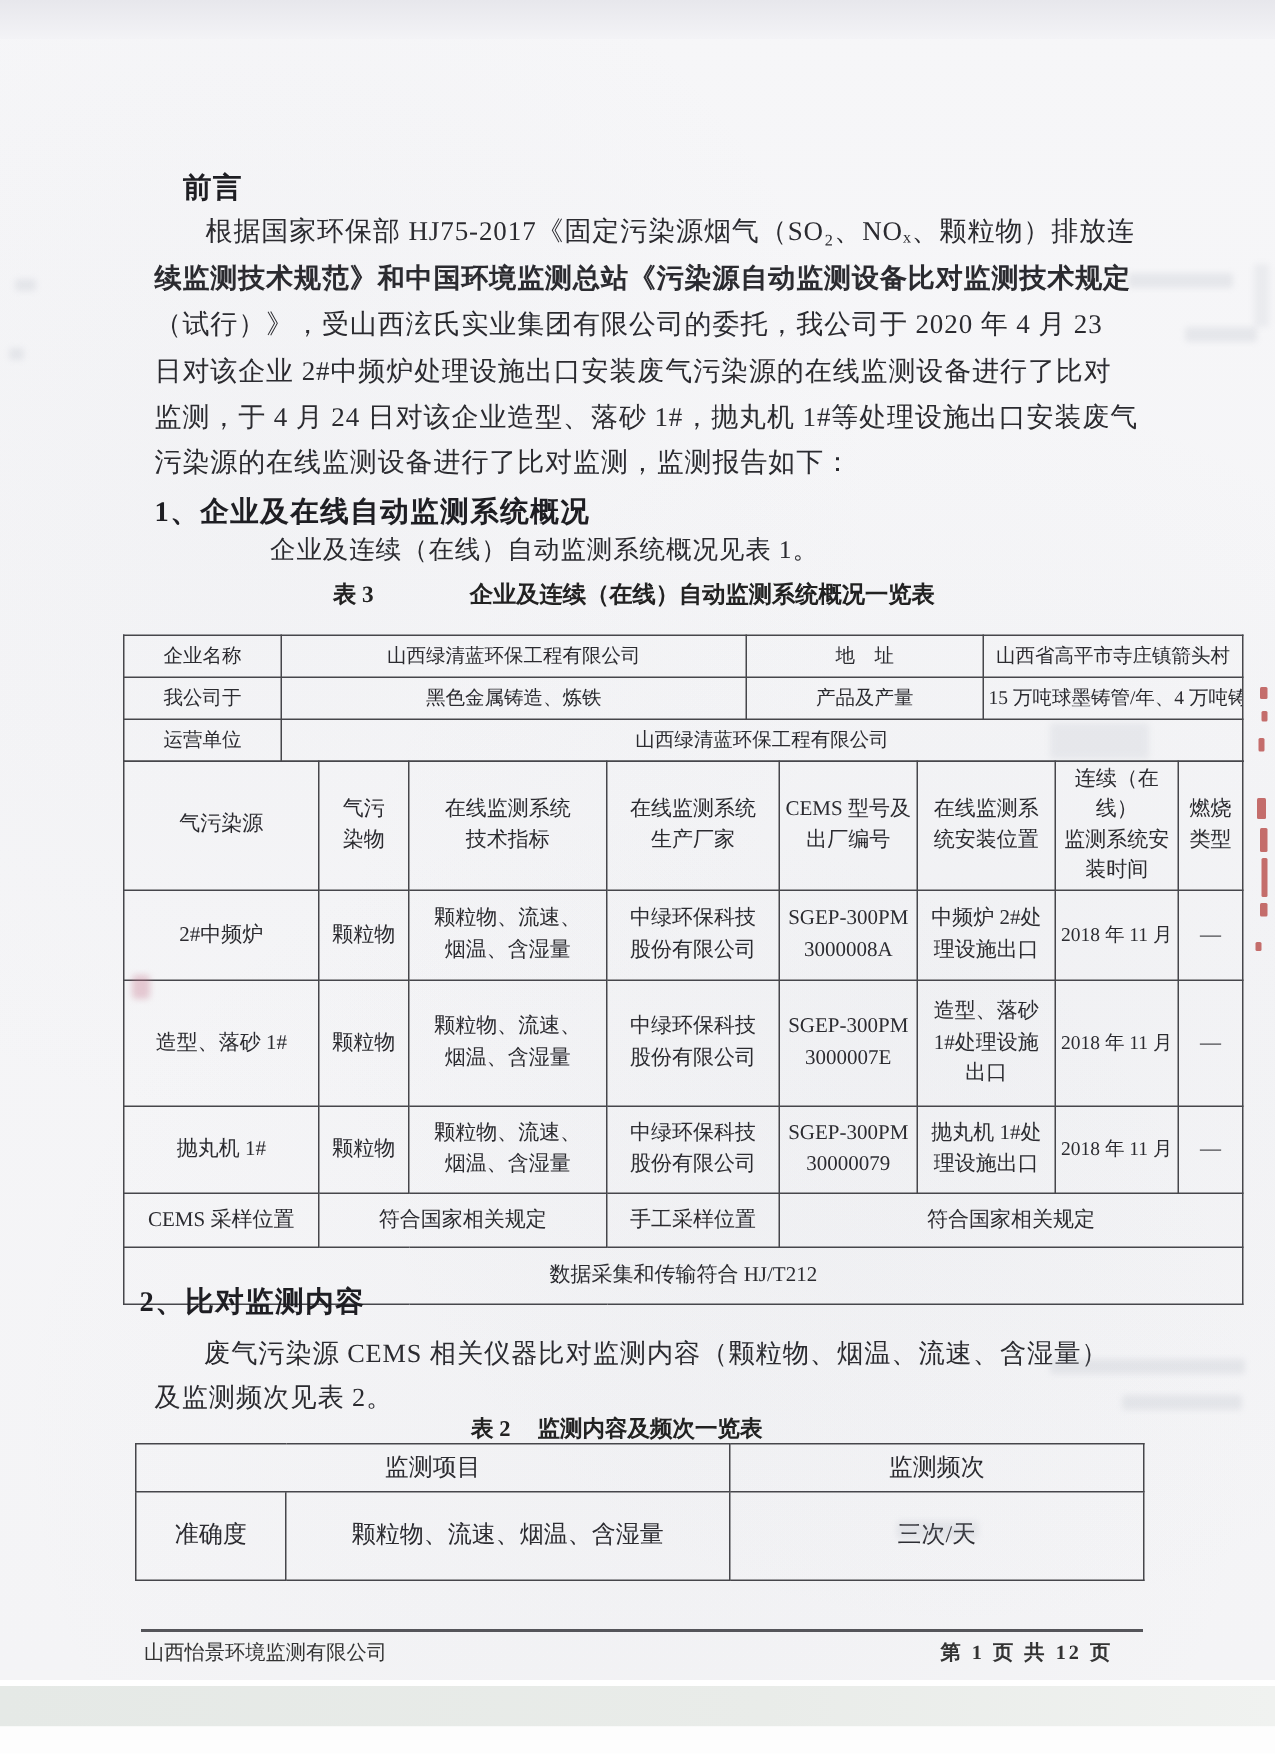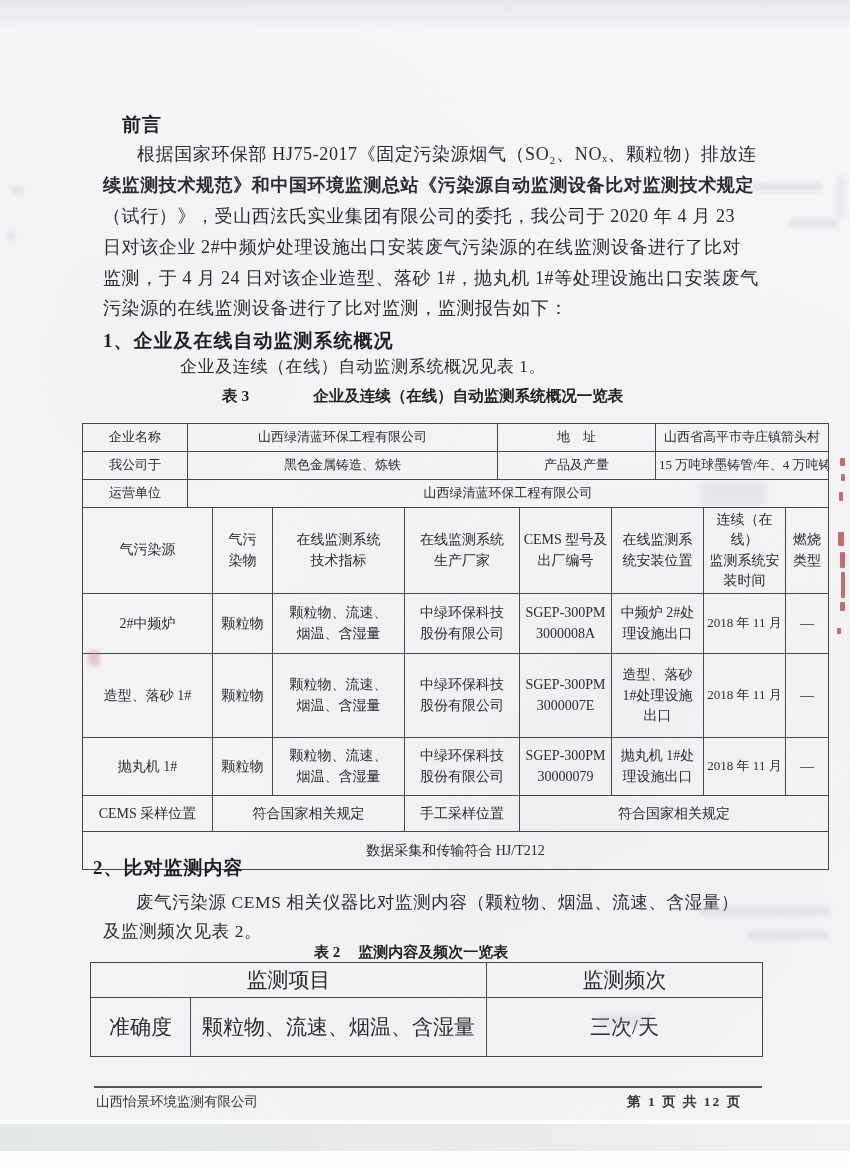--- a/index.html
+++ b/index.html
@@ -19,21 +19,21 @@
 
   .line{position:absolute;white-space:nowrap;font-size:18px;letter-spacing:0.6px;line-height:1.2;}
   .h{position:absolute;white-space:nowrap;font-weight:700;font-size:19px;letter-spacing:1px;color:#1e1e23;}
   .caption{position:absolute;display:flex;font-weight:700;font-size:15.5px;color:#222;white-space:nowrap;}
 
   table{border-collapse:collapse;table-layout:fixed;position:absolute;background:transparent;}
   td{border:1.5px solid #46464b;text-align:center;vertical-align:middle;
      font-size:14px;line-height:1.45;padding:2px 3px;white-space:pre-line;color:#2b2b30;}
   .t-info td{font-size:13px;white-space:nowrap;overflow:hidden;}
   .date-cell{font-size:13px;white-space:nowrap;letter-spacing:0;}
-  .t2 td{font-size:21px;}
+  .t2 td{font-size:16px;}
 
   .footer-line{position:absolute;left:94px;top:1086px;width:668px;height:2px;background:#55555a;}
   .footer-text{position:absolute;font-size:13.5px;white-space:nowrap;color:#333;}
 
   .ghost{position:absolute;background:#98a0ae;opacity:0.17;filter:blur(2px);border-radius:2px;}
   .redmark{position:absolute;background:#b5413e;opacity:0.75;filter:blur(0.4px);border-radius:1px;}
   .pinksmudge{position:absolute;background:rgba(199,118,141,0.35);filter:blur(2px);border-radius:3px;}
 </style>
 </head>
 <body>

